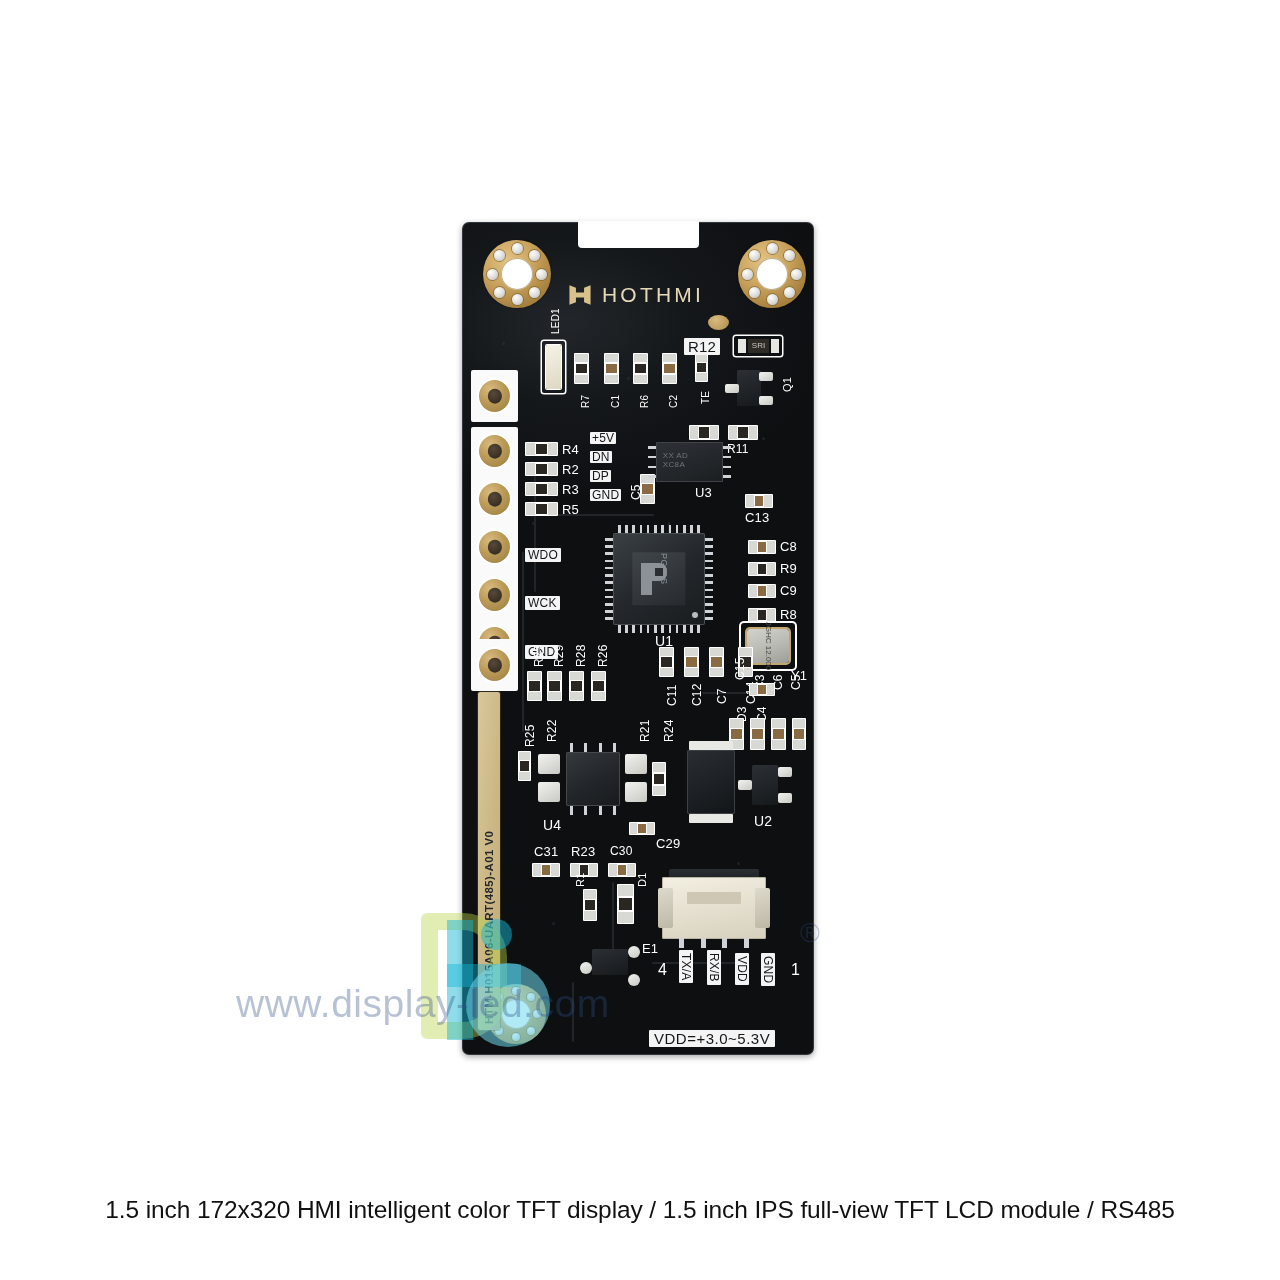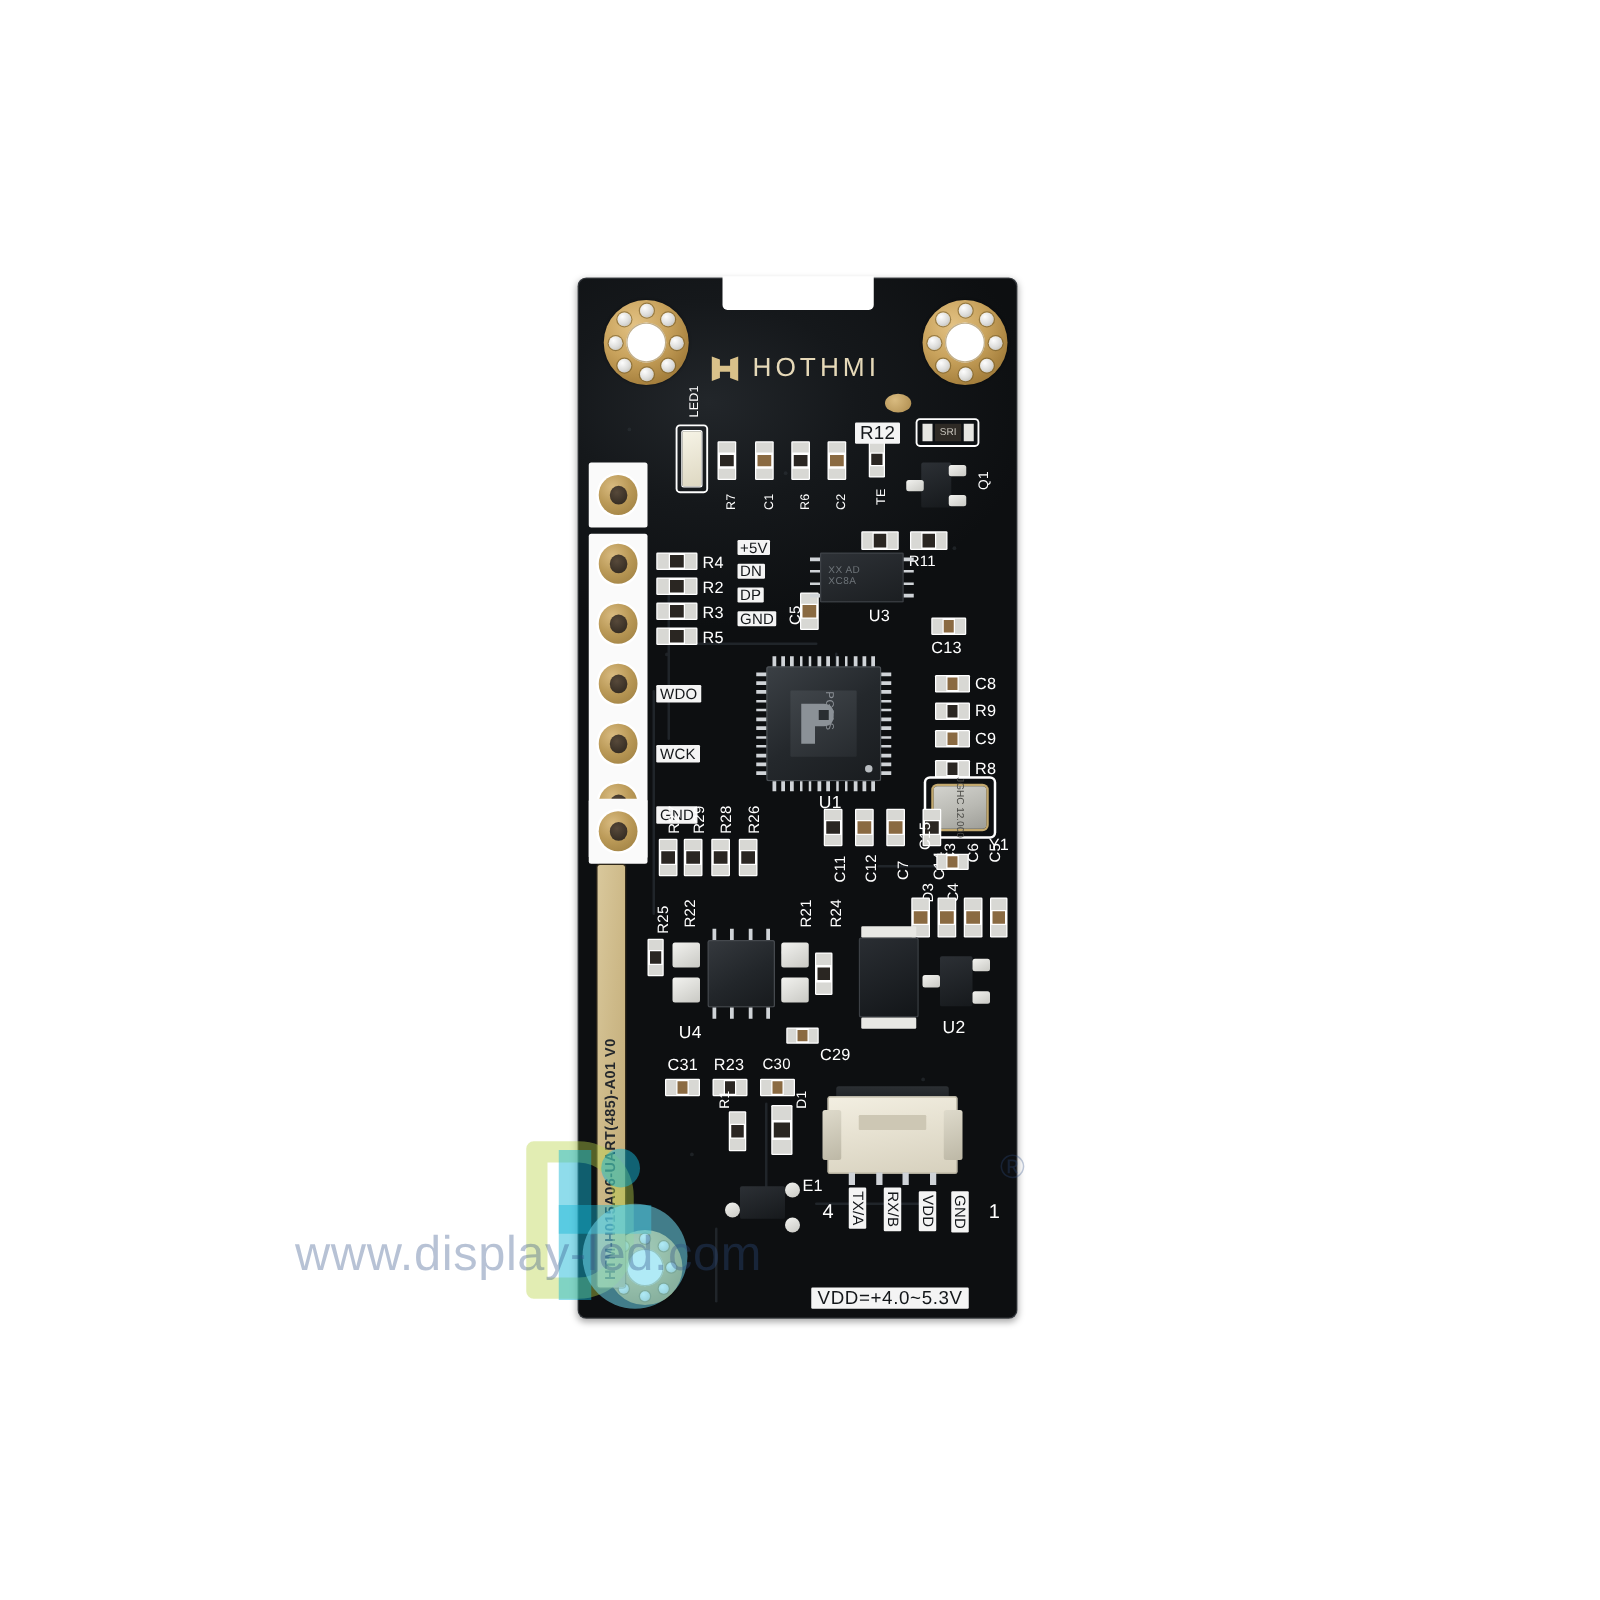--- a/index.html
+++ b/index.html
@@ -760,32 +760,33 @@
         <i style="width:5px"></i>
       </div>
 
     <div class="silk" style="left:196px;top:740px;font-size:16px;">4</div>
     <div class="silk box rot90b" style="left:231px;top:728px;font-size:12px;">TX/A</div>
     <div class="silk box rot90b" style="left:259px;top:728px;font-size:12px;">RX/B</div>
     <div class="silk box rot90b" style="left:287px;top:731px;font-size:12px;">VDD</div>
     <div class="silk box rot90b" style="left:313px;top:731px;font-size:12px;">GND</div>
     <div class="silk" style="left:329px;top:740px;font-size:16px;">1</div>
 
-    <div class="silk box" style="left:187px;top:808px;font-size:15px;padding:1px 5px;letter-spacing:.5px;">VDD=+4.0~5.3V</div>
+    <div class="silk box" style="left:187px;top:808px;font-size:15px;padding:1px 5px;letter-spacing:.5px;">VDD=+3.0~5.3V</div>
 
     <div class="strip" style="left:16px;top:470px;width:22px;height:338px;">
       <span class="t rot90" style="left:5px;top:332px;">HTM-H015A06-UART(485)-A01 V0</span>
     </div>
 
   </div>
 
   <div class="wm">
     <div class="wm-d"></div>
     <div class="wm-bar"></div>
     <div class="wm-bar2"></div>
     <div class="wm-dot"></div>
     <div class="wm-circ"></div>
     <div class="wm-text">www.display-led.com</div>
     <div class="wm-r">®</div>
   </div>
 
+  <div class="caption">1.5 inch 172x320 HMI intelligent color TFT display / 1.5 inch IPS full-view TFT LCD module / RS485</div>
 
 </div>
 
 </body></html>

